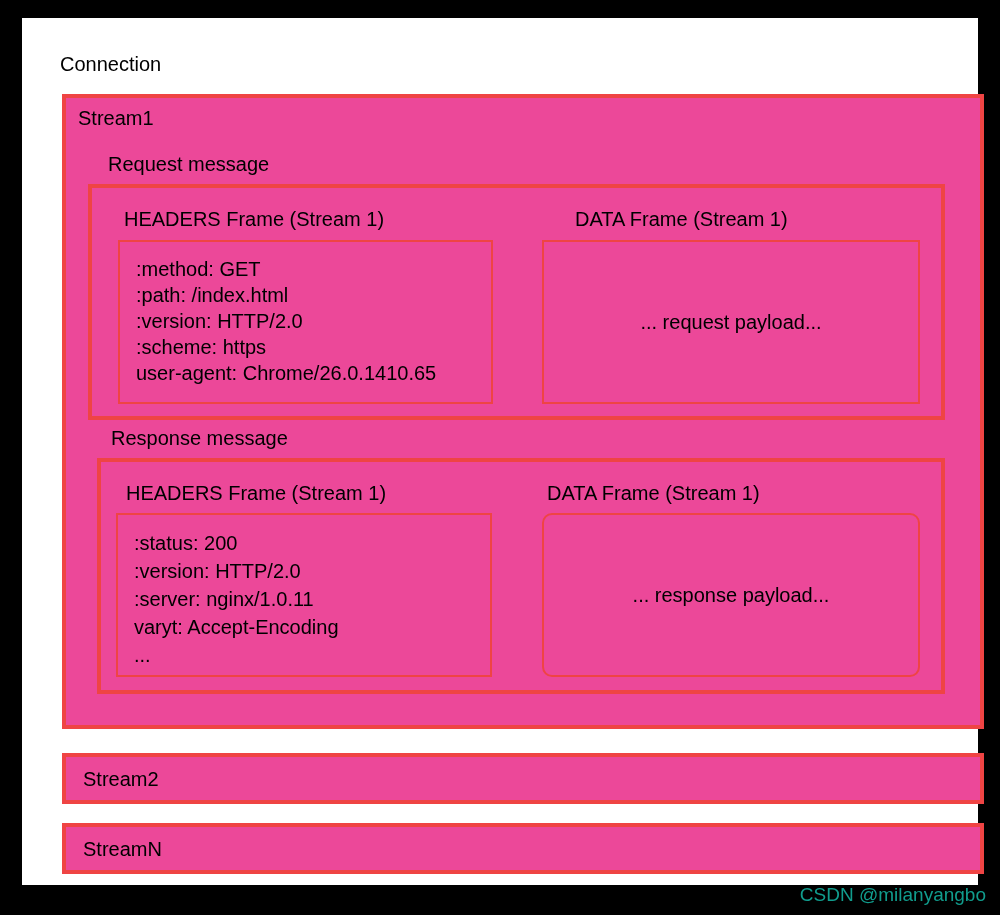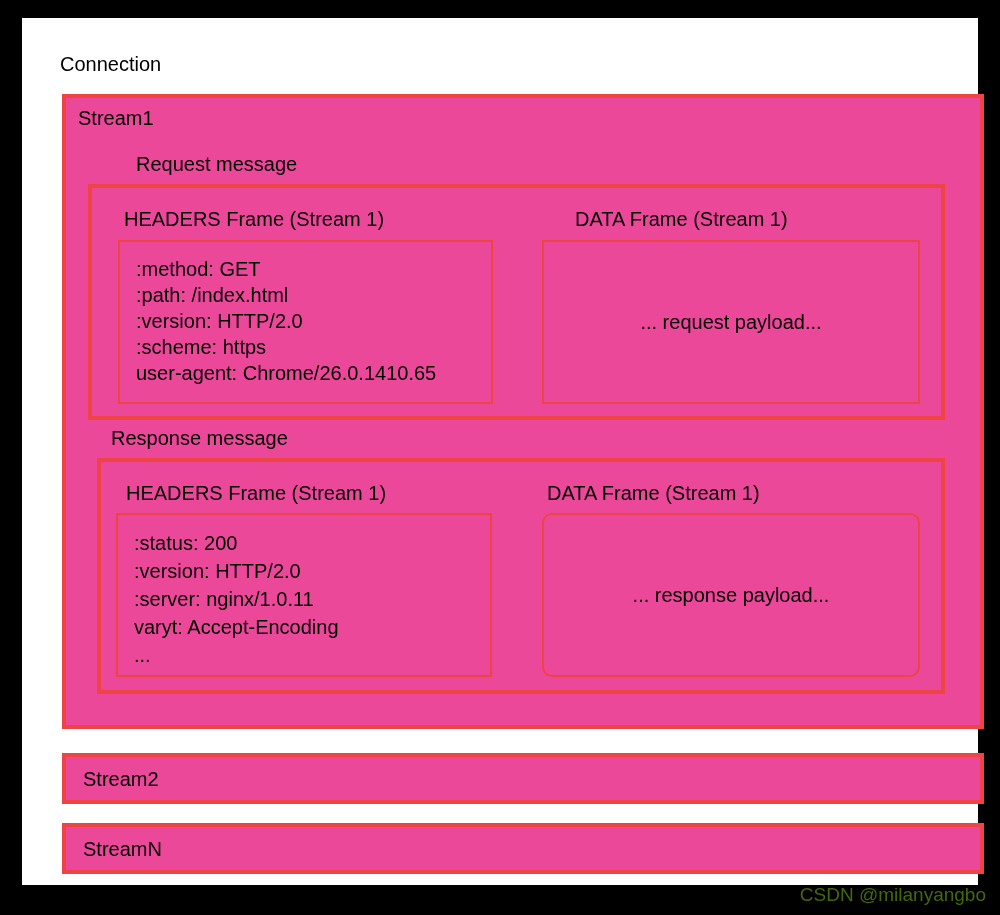--- a/index.html
+++ b/index.html
@@ -65,21 +65,20 @@
     left: 56px;
     top: 90px;
     font-size: 20px;
   }
 
   
   #request-label {
     left: 86px;
     top: 136px;
     font-size: 20px;
-    margin-left: 28px;
   }
   #request-box {
     left: 66px;
     top: 166px;
     width: 857px;
     height: 236px;
   }
 
   
   #response-label {
@@ -174,21 +173,21 @@
     color: #000000;
     white-space: nowrap;
   }
 
   
   #watermark {
     position: absolute;
     right: 14px;
     top: 884px;
     font-size: 19px;
-    color: #4d7c0f;
+    color: #14b8a6;
     white-space: nowrap;
     opacity: 0.85;
     text-align: right;
   }
 </style>
 </head>
 <body>
 
 <div id="stage">
   <div class="canvas">

